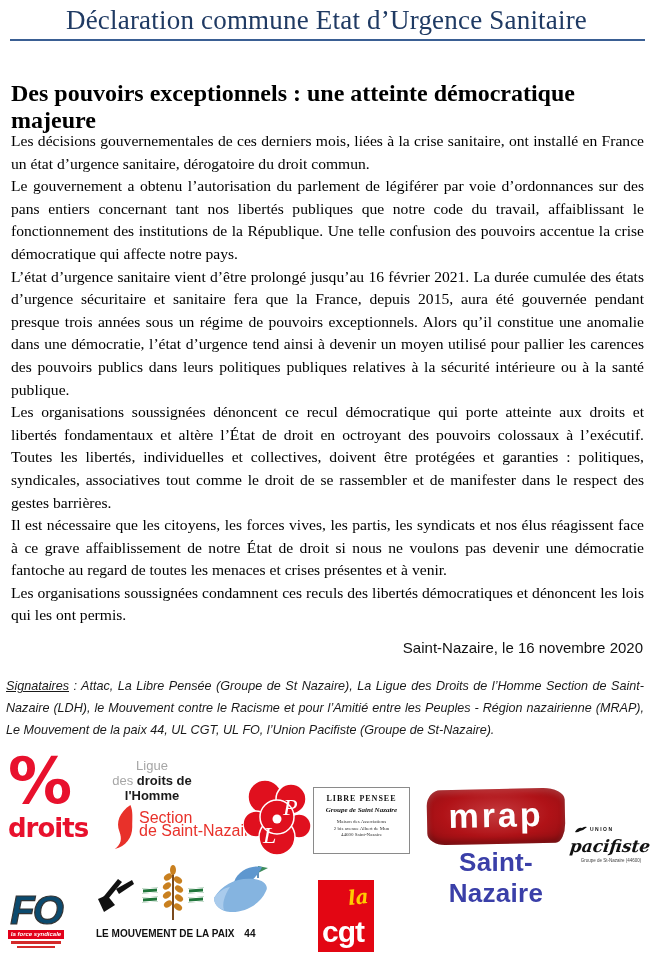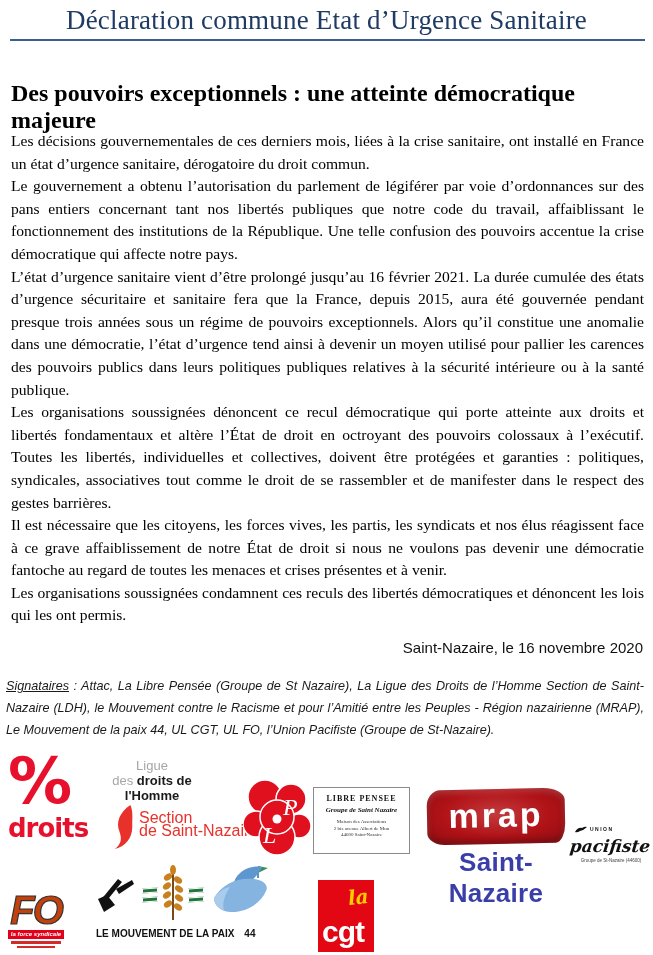--- a/index.html
+++ b/index.html
@@ -106,21 +106,21 @@
 
   
   .logo-up { left:570px; top:820px; width:82px; }
   .up-top { display:flex; align-items:center; gap:2px; margin-left:4px; }
   .up-union { font-family:"Liberation Sans", sans-serif; font-weight:700; font-size:5px; letter-spacing:1.5px; color:#111; }
   .up-main { font-family:"DejaVu Serif", serif; font-style:italic; font-weight:700; font-size:17px; transform:skewX(-6deg); color:#111; margin-top:-2px; white-space:nowrap; }
   .up-sub { font-family:"Liberation Sans", sans-serif; font-size:4.5px; color:#444; text-align:center; margin-top:2px; }
 
   
   .logo-fo { left:8px; top:891px; width:56px; text-align:center; font-family:"Liberation Sans", sans-serif; }
-  .fo-name { font-style:italic; font-weight:900; font-size:40px; line-height:0.95; color:#c2410c; -webkit-text-stroke:1.2px #333; letter-spacing:-2px; }
+  .fo-name { font-style:italic; font-weight:900; font-size:40px; line-height:0.95; color:#0c4a6e; -webkit-text-stroke:1.2px #333; letter-spacing:-2px; }
   .fo-banner { background:#E2001A; color:#fff; font-style:italic; font-weight:700; font-size:6px; line-height:9px; height:9px; margin-top:1px; white-space:nowrap; overflow:hidden; }
   .fo-subline { height:2.5px; background:#D42A2A; margin:2px 3px 0; }
   .fo-subline.short { margin:2px 9px 0; }
 
   
   .logo-paix { left:96px; top:864px; width:168px; }
   .paix-icons { display:flex; align-items:center; height:62px; gap:4px; }
   .paix-equals { display:flex; flex-direction:column; gap:4px; }
   .paix-equals .bar { width:16px; height:5px; background:#20763B; border:1px solid #fff; transform:skewY(-4deg); }
   .paix-label { margin-top:2px; font-family:"Liberation Sans", sans-serif; font-weight:700; font-size:10px; color:#111; white-space:nowrap; }

